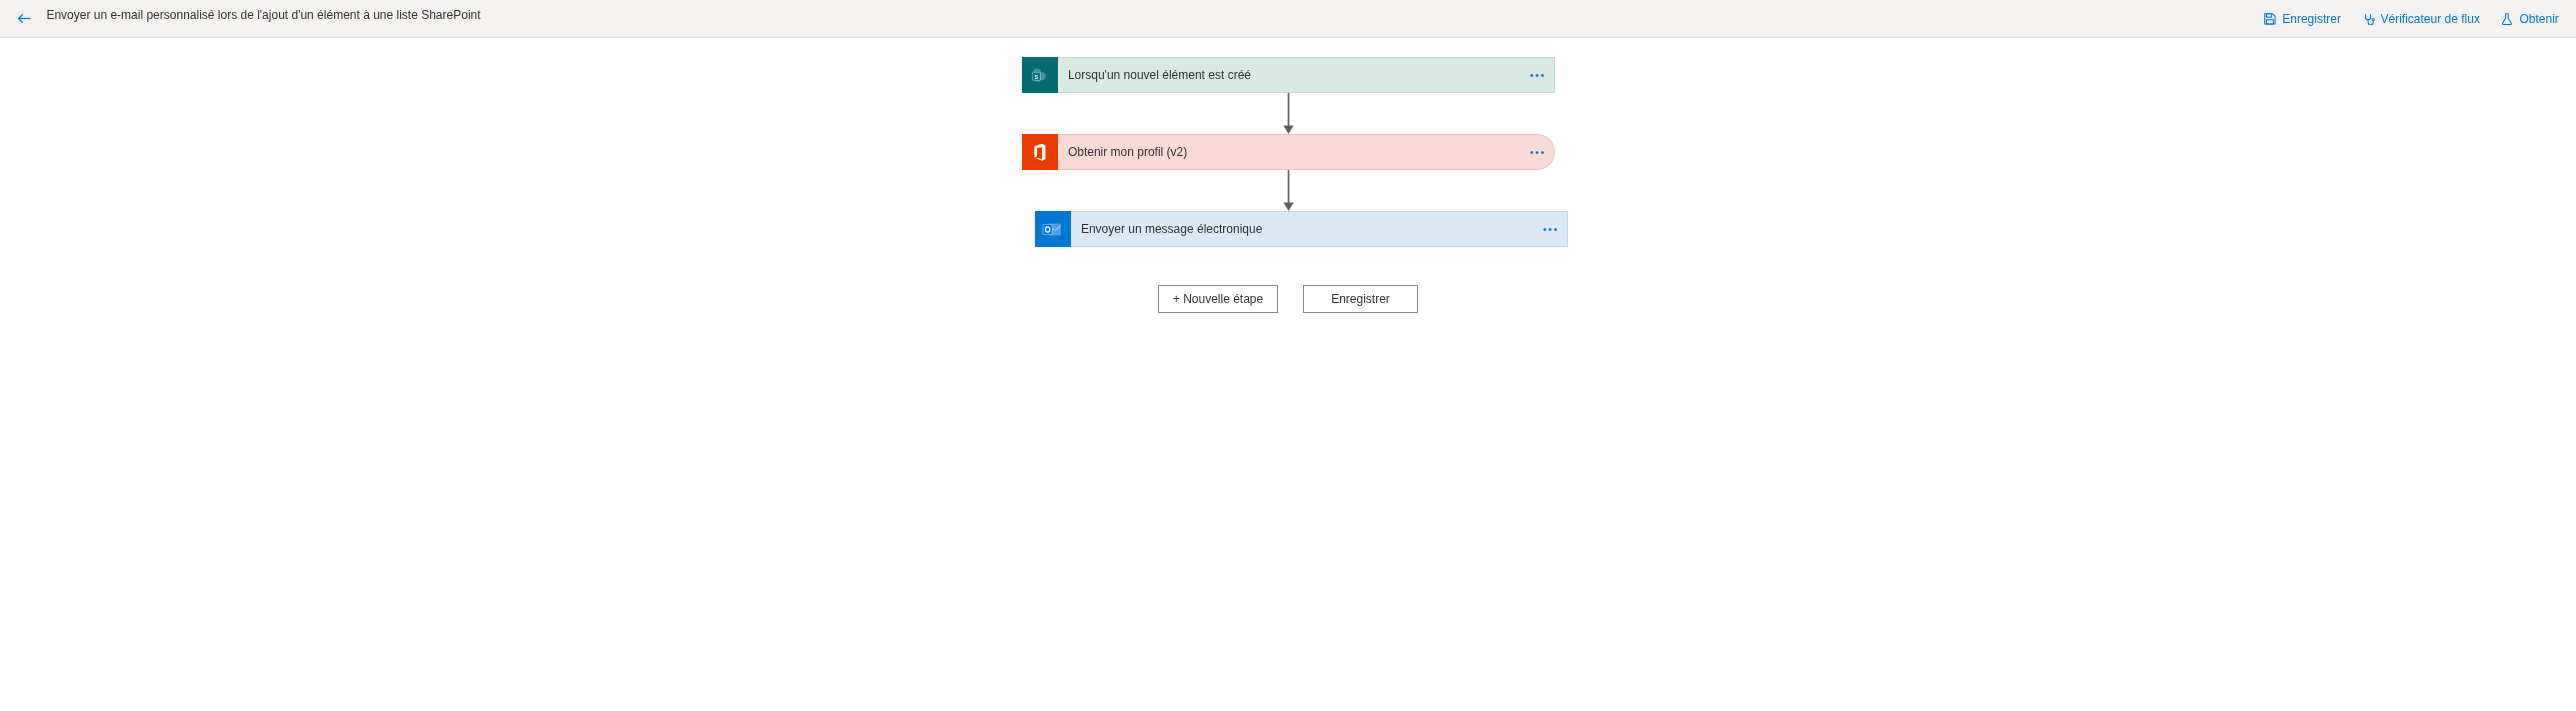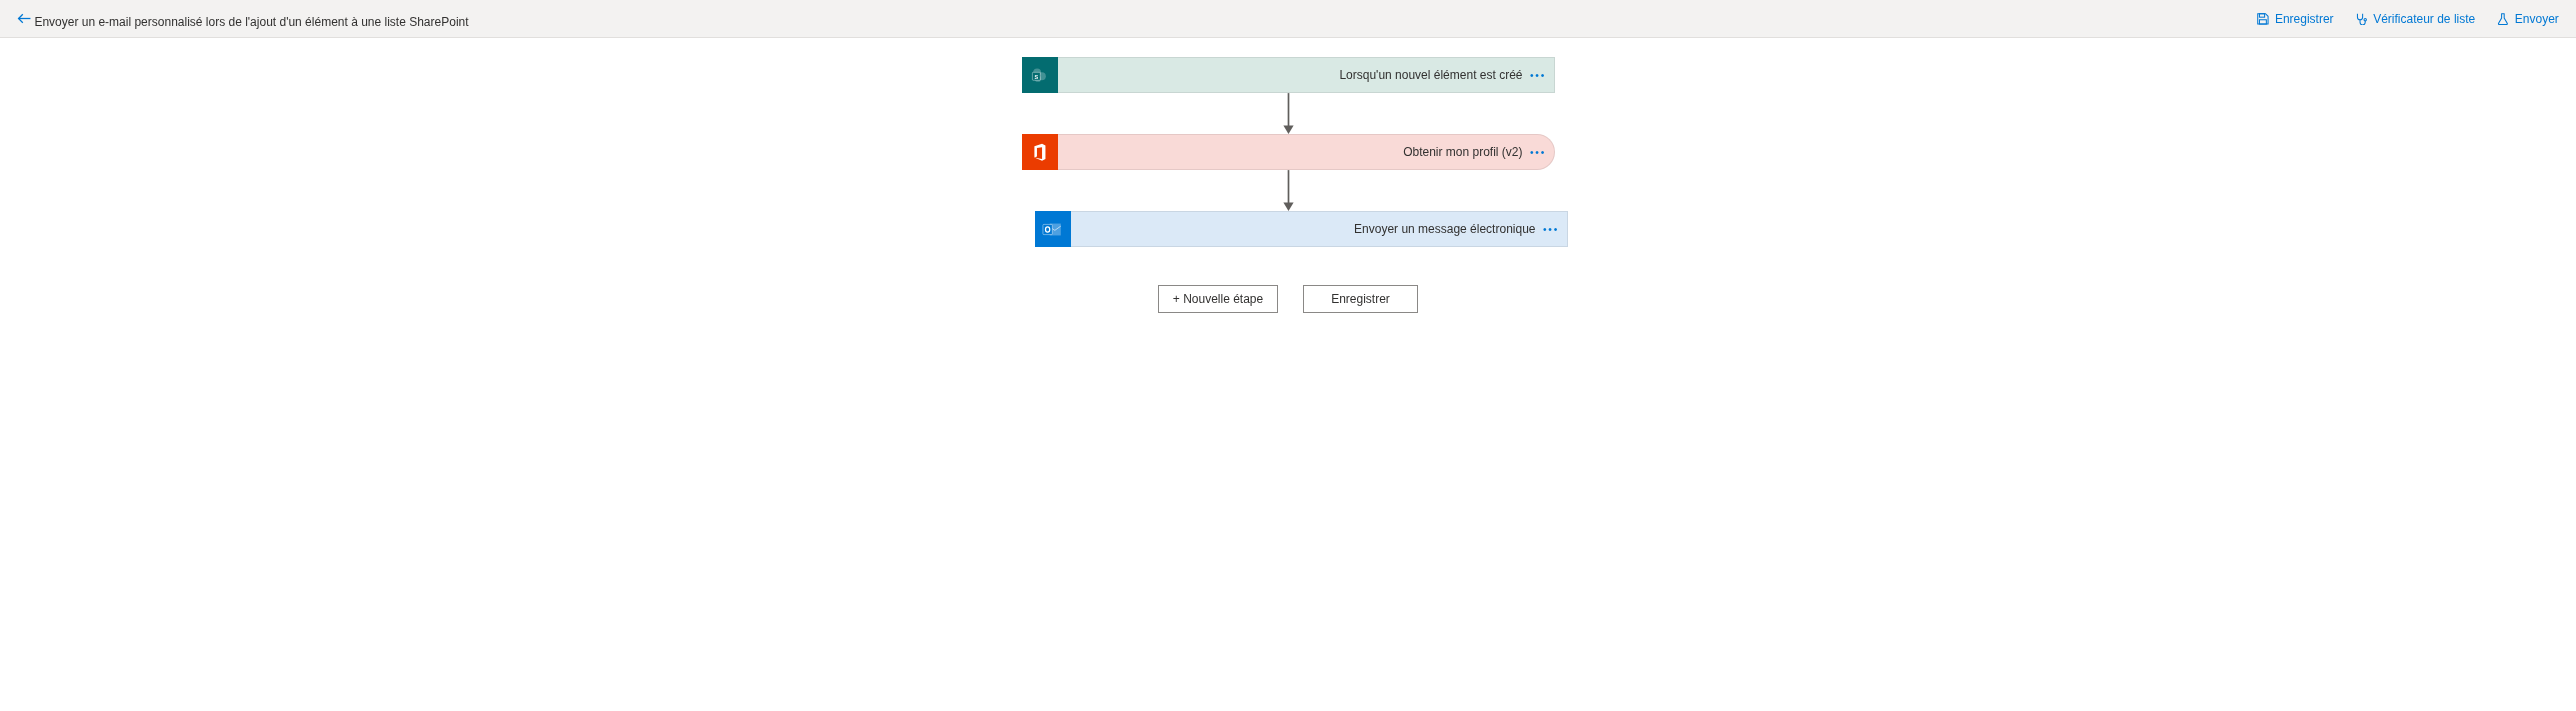--- a/index.html
+++ b/index.html
@@ -14,21 +14,22 @@
     display: flex;
     align-items: center;
     justify-content: space-between;
     height: 38px;
     padding: 0 13.8px;
     background: #f3f2f1;
     border-bottom: 0.9px solid #e1dfdd;
   }
   .topbar-left {
     display: flex;
-    align-items: flex-end;
+    align-items: flex-start;
+    gap: 12px;
   }
   .back-btn {
     display: inline-flex;
     align-items: center;
     justify-content: center;
     width: 20.6px;
     height: 20.6px;
     color: #0078d4;
     cursor: pointer;
     background: none;
@@ -77,21 +78,20 @@
     align-items: center;
     justify-content: center;
     flex: none;
     margin: -0.9px 0 -0.9px -0.9px;
   }
   .step-label {
     padding-left: 10.3px;
     flex: 1;
     font-size: 12px;
     color: #323130;
-    text-align: right;
   }
   .step-menu {
     width: 31px;
     display: flex;
     align-items: center;
     justify-content: center;
     color: #0078d4;
     letter-spacing: 1.7px;
     font-size: 10.3px;
     cursor: pointer;
@@ -147,27 +147,27 @@
         <rect x="4" y="9" width="8" height="5"></rect>
       </svg>
       <span>Enregistrer</span>
     </button>
     <button class="toolbar-btn">
       <svg width="13.8" height="13.8" viewBox="0 0 16 16" fill="none" stroke="currentColor" stroke-width="1.2">
         <path d="M4 2 v4 a3 3 0 0 0 6 0 v-4"></path>
         <path d="M7 9 v3 a3 3 0 0 0 6 0 v-2"></path>
         <circle cx="13" cy="9" r="1.4"></circle>
       </svg>
-      <span>Vérificateur de liste</span>
+      <span>Vérificateur de flux</span>
     </button>
     <button class="toolbar-btn">
       <svg width="13.8" height="13.8" viewBox="0 0 16 16" fill="none" stroke="currentColor" stroke-width="1.2">
         <path d="M6 2 h4 M6.5 2 v5 l-3.5 6 a1 1 0 0 0 1 1.5 h8 a1 1 0 0 0 1 -1.5 l-3.5 -6 v-5"></path>
       </svg>
-      <span>Envoyer</span>
+      <span>Obtenir</span>
     </button>
   </div>
 </div>
 
 <div class="canvas">
 
   <div class="step sharepoint">
     <div class="step-icon">
       <svg width="19" height="19" viewBox="0 0 24 24" fill="currentColor" style="font-size:14px">
         <circle cx="9" cy="8" r="5" fill="#fff" opacity="0.25"></circle>

